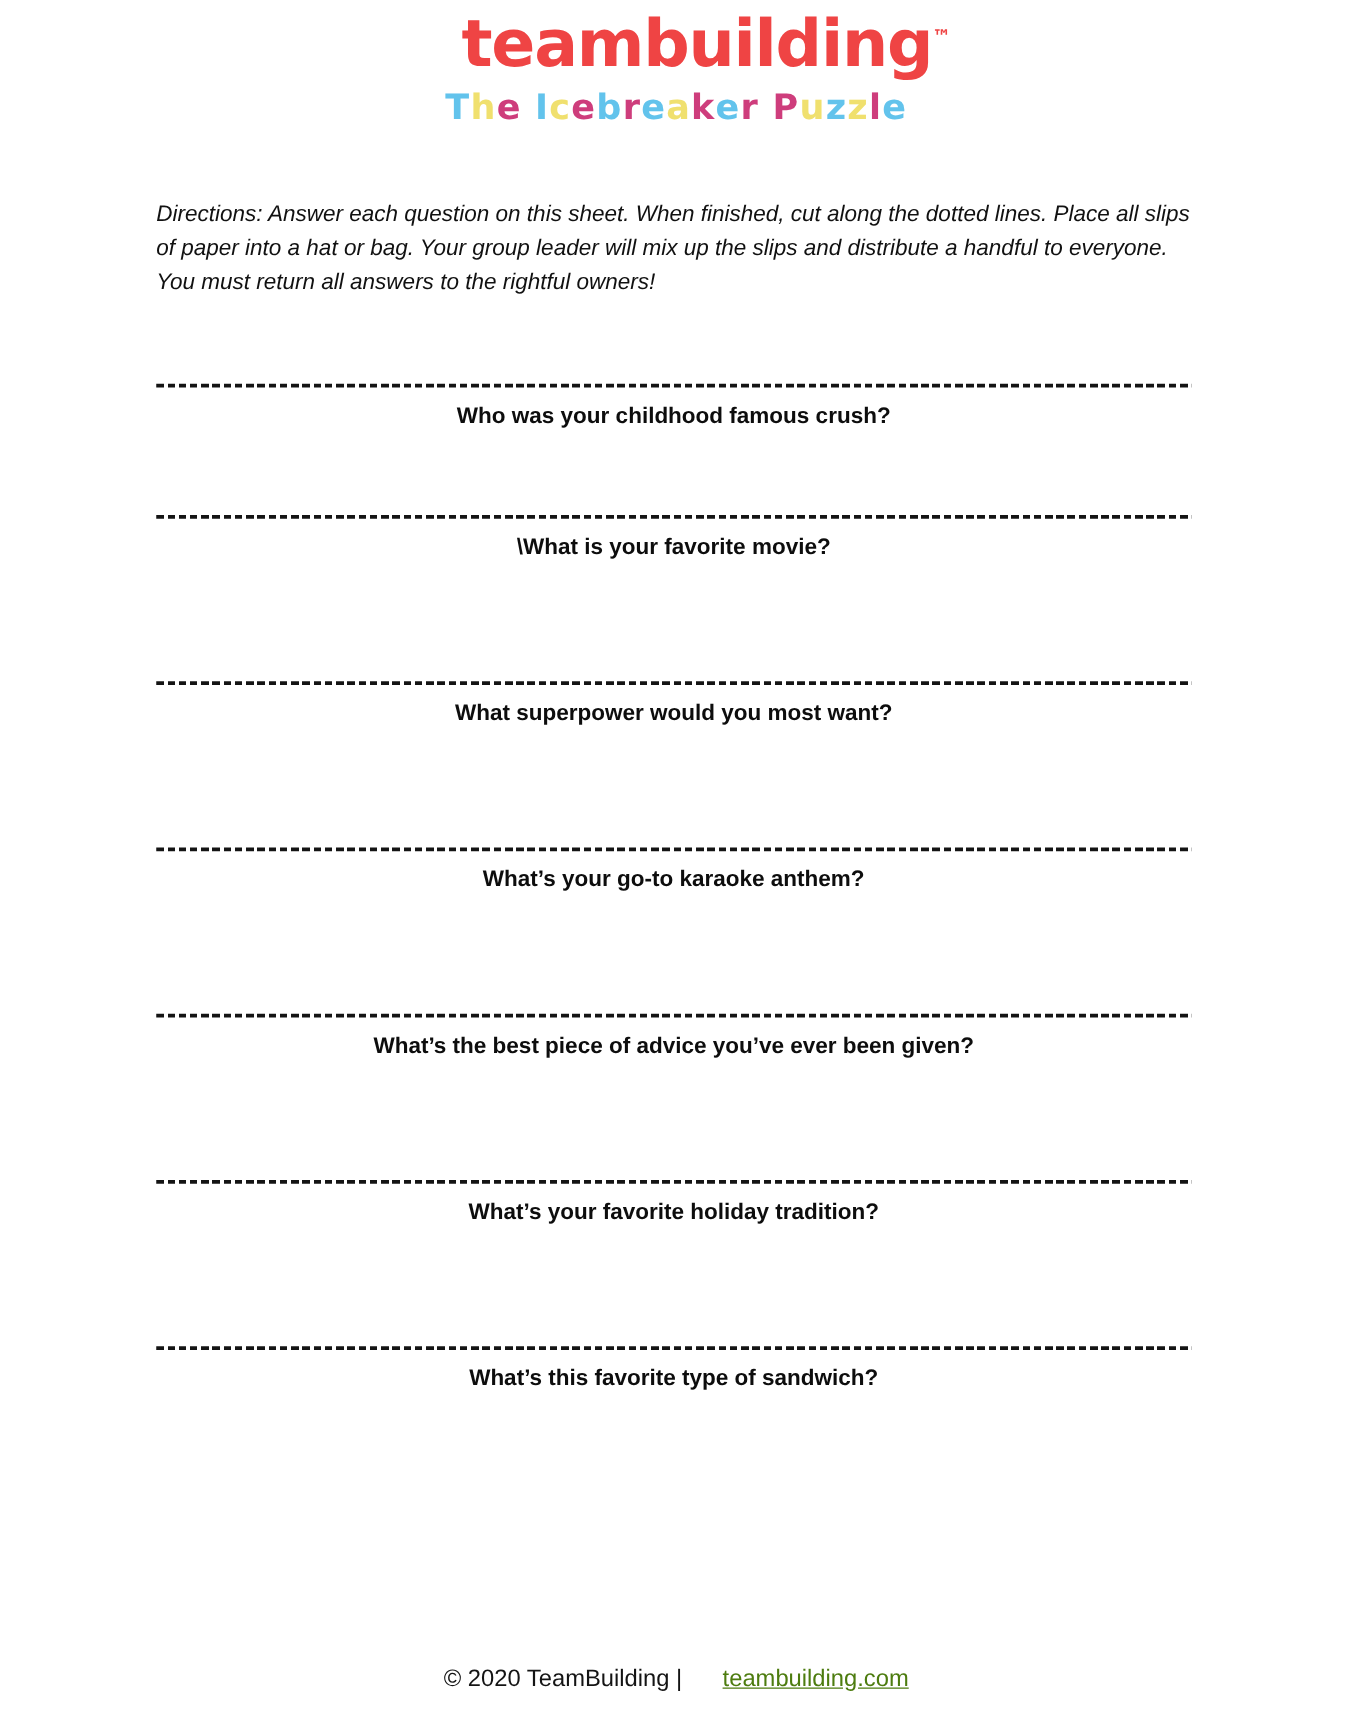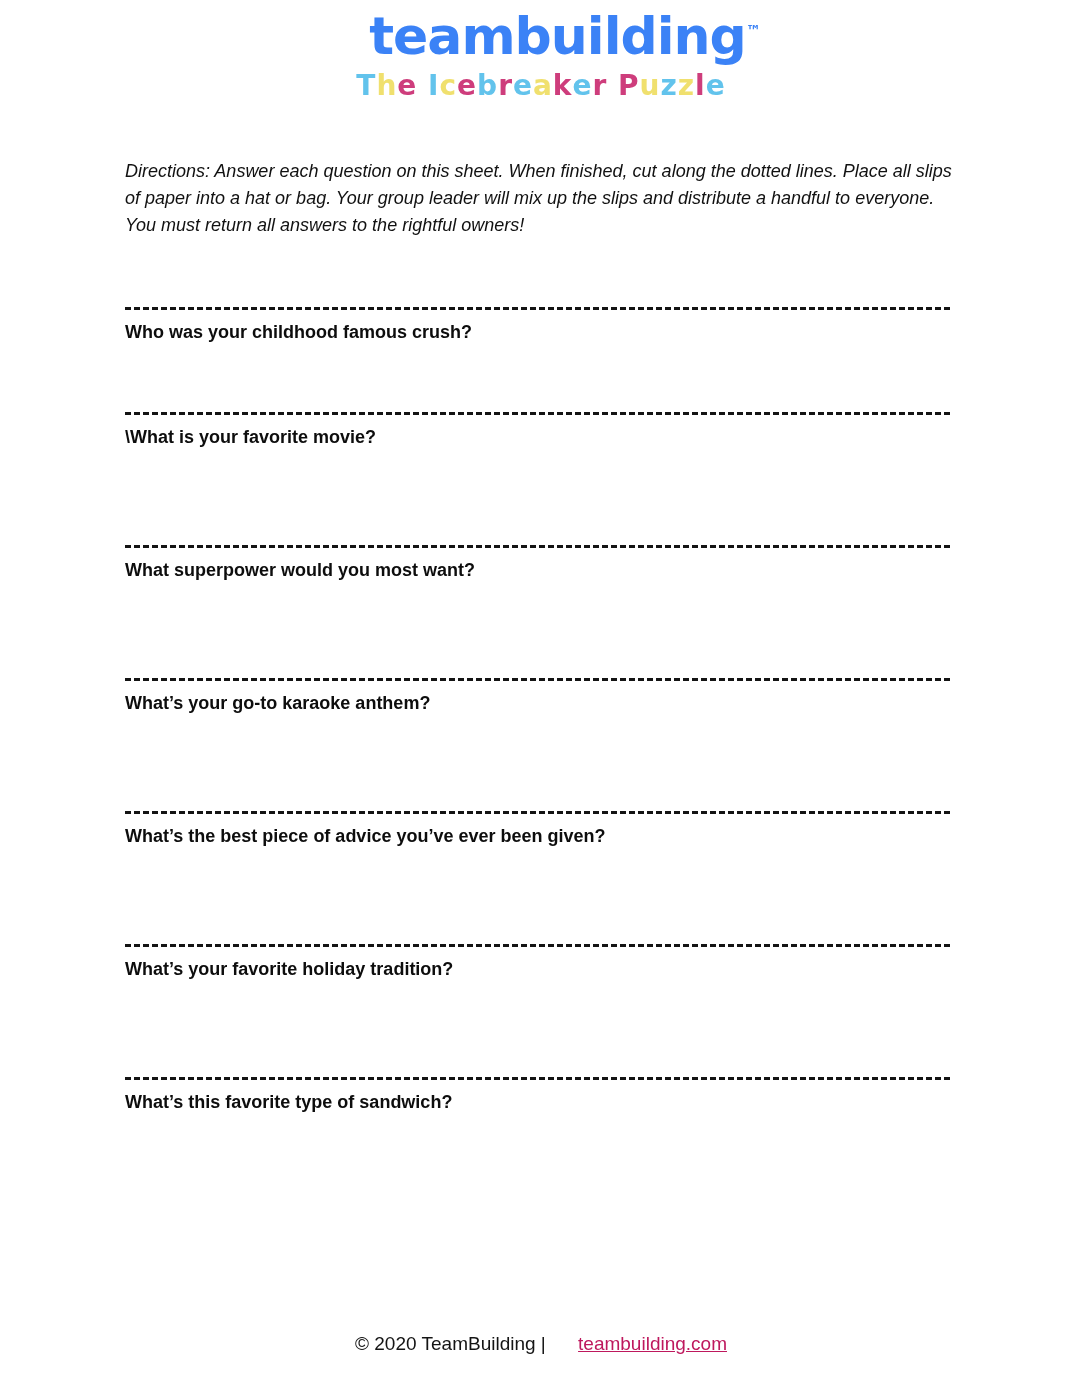--- a/index.html
+++ b/index.html
@@ -57,20 +57,21 @@
     margin: 0;
   }
   .questions {
     position: absolute;
     top: 307px;
     left: 125px;
     width: 828px;
   }
   .q-block {
     height: 133px;
+    text-align: center;
   }
   .q-block:first-child {
     height: 105px;
   }
   .cut-line {
     height: 3px;
     width: 100%;
     background-image: repeating-linear-gradient(90deg, #141414 0px, #141414 6px, transparent 6px, transparent 9px);
   }
   .q-text {
@@ -91,21 +92,21 @@
   }
   .footer a {
     text-decoration: underline;
     cursor: pointer;
   }
 </style>
 </head>
 <body>
 
 <div class="header">
-  <div class="logo" style="color: #3b82f6; padding-left: 48px;">
+  <div class="logo" style="color: #ef4444; padding-left: 48px;">
     <span>teambuilding</span><span class="tm">™</span>
   </div>
   <div class="subtitle" id="subtitle"><span class="st-letter" style="color: rgb(98, 195, 236);">T</span><span class="st-letter" style="color: rgb(240, 224, 110);">h</span><span class="st-letter" style="color: rgb(206, 61, 124);">e</span><span class="st-letter">&nbsp;</span><span class="st-letter" style="color: rgb(98, 195, 236);">I</span><span class="st-letter" style="color: rgb(240, 224, 110);">c</span><span class="st-letter" style="color: rgb(206, 61, 124);">e</span><span class="st-letter" style="color: rgb(98, 195, 236);">b</span><span class="st-letter" style="color: rgb(206, 61, 124);">r</span><span class="st-letter" style="color: rgb(98, 195, 236);">e</span><span class="st-letter" style="color: rgb(240, 224, 110);">a</span><span class="st-letter" style="color: rgb(206, 61, 124);">k</span><span class="st-letter" style="color: rgb(98, 195, 236);">e</span><span class="st-letter" style="color: rgb(206, 61, 124);">r</span><span class="st-letter">&nbsp;</span><span class="st-letter" style="color: rgb(206, 61, 124);">P</span><span class="st-letter" style="color: rgb(240, 224, 110);">u</span><span class="st-letter" style="color: rgb(98, 195, 236);">z</span><span class="st-letter" style="color: rgb(240, 224, 110);">z</span><span class="st-letter" style="color: rgb(206, 61, 124);">l</span><span class="st-letter" style="color: rgb(98, 195, 236);">e</span></div>
 </div>
 
 <p class="directions">Directions: Answer each question on this sheet. When finished, cut along the dotted lines. Place all slips of paper into a hat or bag. Your group leader will mix up the slips and distribute a handful to everyone. You must return all answers to the rightful owners!</p>
 
 <div class="questions" id="questions">
     <div class="q-block">
       <div class="cut-line"></div>
@@ -131,14 +132,14 @@
       <div class="cut-line"></div>
       <div class="q-text">What’s your favorite holiday tradition?</div>
     </div>
     <div class="q-block">
       <div class="cut-line"></div>
       <div class="q-text">What’s this favorite type of sandwich?</div>
     </div>
   </div>
 
 <div class="footer">
-  <span>© 2020 TeamBuilding | </span><a style="color: #be185d; margin-left: 27px;">teambuilding.com</a>
+  <span>© 2020 TeamBuilding | </span><a style="color: #4d7c0f; margin-left: 27px;">teambuilding.com</a>
 </div>
 
 </body></html>

